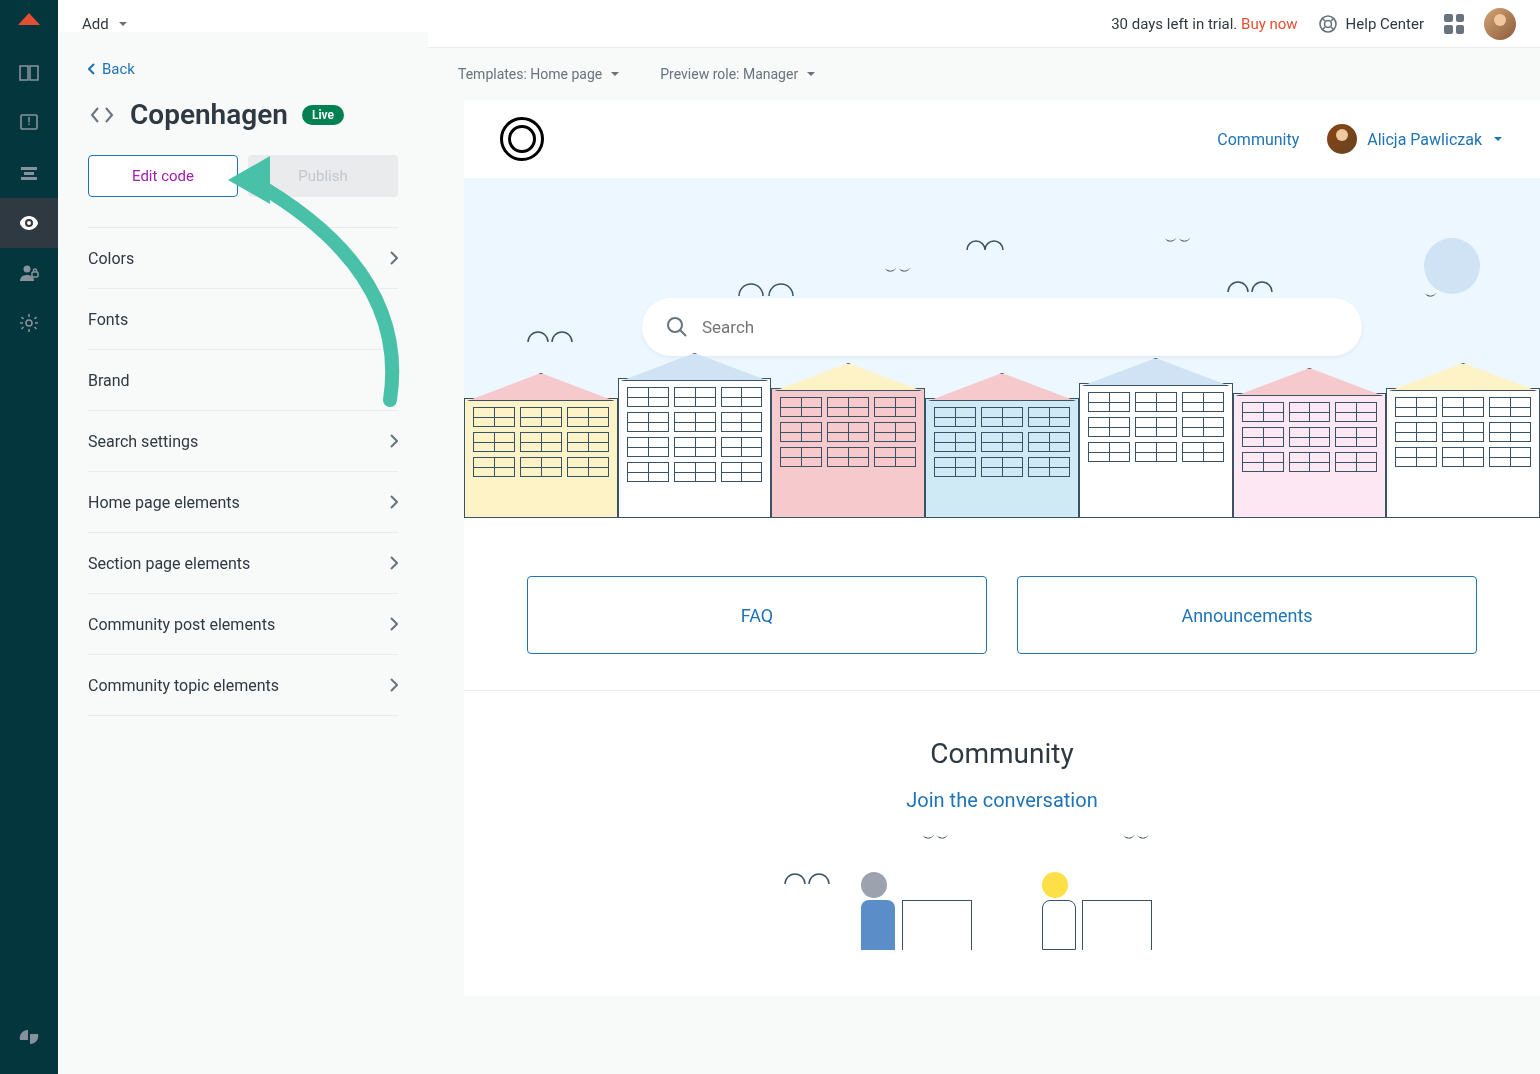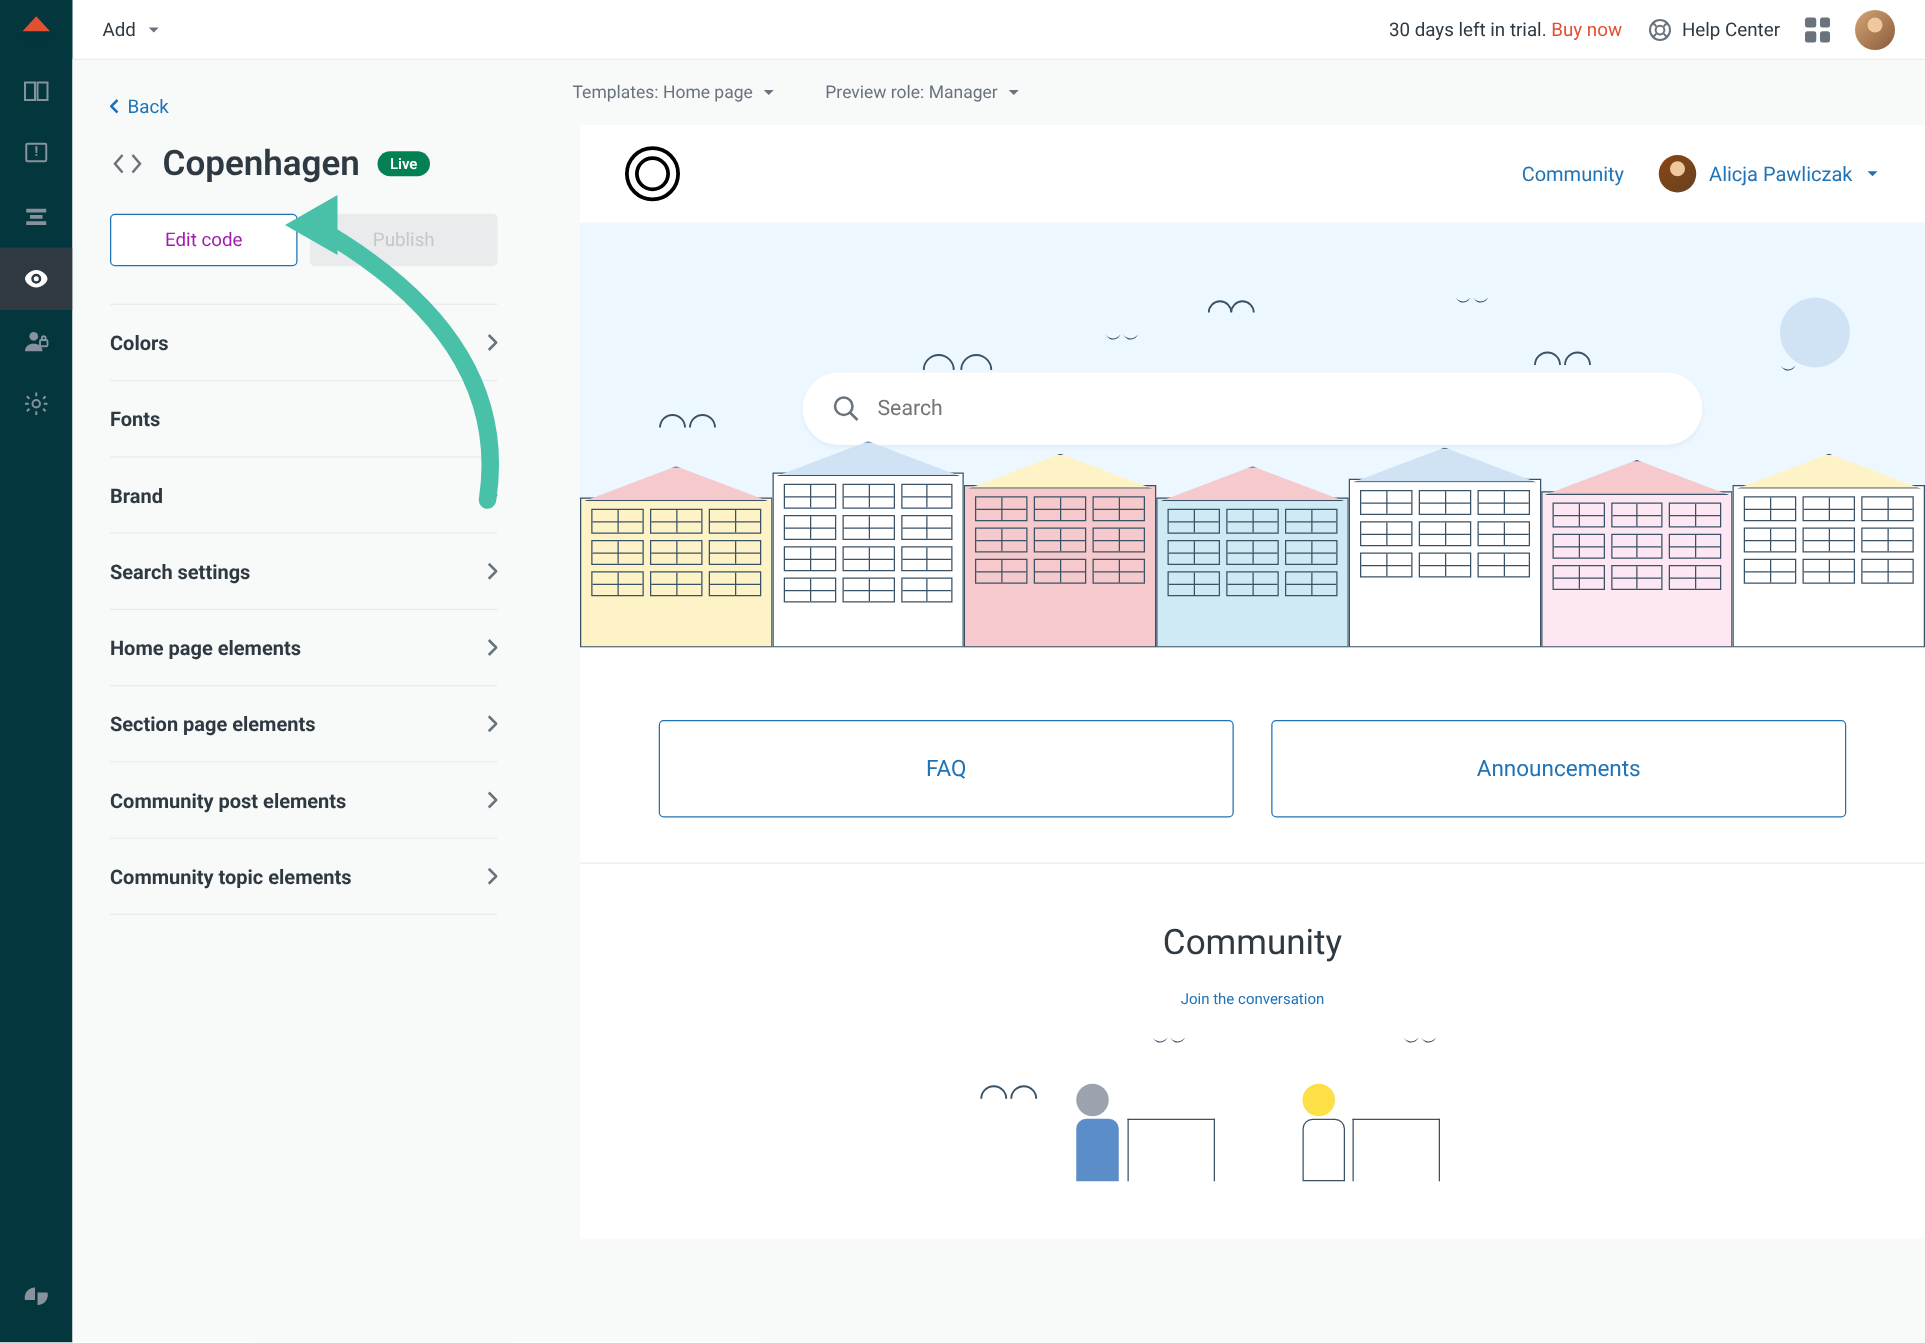--- a/index.html
+++ b/index.html
@@ -13,54 +13,54 @@
 .topbar-left{display:flex;align-items:center;gap:8px}
 .topbar-add{font-size:15px;color:#2f3941}
 .topbar-right{margin-left:auto;display:flex;align-items:center;gap:20px;font-size:15px;color:#2f3941}
 .trial-text{color:#2f3941}
 .buy-now{color:#e34f32}
 .help-center-link{display:flex;align-items:center;gap:8px}
 .apps-icon{width:20px;height:20px;display:grid;grid-template-columns:1fr 1fr;gap:3px}
 .apps-icon span{background:#68737d;border-radius:2px}
 .avatar-sm{width:32px;height:32px;border-radius:50%;background:linear-gradient(135deg,#d4a574,#8b5a3c);position:relative;overflow:hidden}
 .avatar-sm::after{content:"";position:absolute;top:6px;left:10px;width:12px;height:12px;border-radius:50%;background:#f0c8a0}
-.sidebar{position:absolute;left:58px;top:48px;width:370px;bottom:0;background:#f8f9f9;padding:28px 30px}
+.sidebar{position:absolute;left:58px;top:32px;width:370px;bottom:0;background:#f8f9f9;padding:28px 30px}
 .back-link{color:#1f73b7;font-size:15px;display:flex;align-items:center;gap:6px;cursor:pointer;margin-bottom:20px}
 .theme-title-row{display:flex;align-items:center;gap:14px;margin-bottom:24px}
 .code-icon{color:#68737d}
 .theme-title{font-size:28px;font-weight:600;color:#2f3941}
 .live-badge{background:#038153;color:#fff;font-size:12px;font-weight:600;padding:3px 10px;border-radius:12px}
 .button-row{display:flex;gap:10px;margin-bottom:30px}
 .btn{flex:1;height:42px;border-radius:4px;font-size:15px;border:1px solid transparent;cursor:pointer;background:#fff}
 .btn-edit{border-color:#1f73b7;color:#a21caf;background:#fff}
 .btn-publish{background:#e9ebed;color:#c2c8cc;border-color:#e9ebed}
 .settings-list{border-top:1px solid #e9ebed}
 .settings-item{display:flex;align-items:center;justify-content:space-between;height:61px;border-bottom:1px solid #e9ebed;cursor:pointer}
-.settings-item-label{font-size:16px;font-weight:700;color:#2f3941}
+.settings-item-label{font-size:16px;font-weight:400;color:#2f3941}
 .chevron{color:#68737d}
 .content{position:absolute;left:428px;top:48px;right:0;bottom:0;background:#f8f9f9}
 .content-header{height:52px;display:flex;align-items:center;gap:40px;padding:0 30px;font-size:14px;color:#68737d}
 .dropdown-item{display:flex;align-items:center;gap:8px;cursor:pointer}
 .preview{position:absolute;left:36px;top:52px;right:0;background:#fff;border-radius:0;overflow:hidden}
 .preview-header{height:78px;display:flex;align-items:center;padding:0 36px;gap:20px}
 .brand-logo{width:44px;height:44px;border:3px solid #000;border-radius:50%;position:relative}
 .brand-logo::before{content:"";position:absolute;inset:5px;border:3px solid #000;border-radius:50%}
 .preview-header-right{margin-left:auto;display:flex;align-items:center;gap:28px}
 .community-link{color:#1f73b7;font-size:16px}
 .user-chip{display:flex;align-items:center;gap:10px;font-size:16px;color:#1f73b7}
 .user-avatar{width:30px;height:30px;border-radius:50%;background:linear-gradient(135deg,#8b4513,#654321);position:relative;overflow:hidden}
 .user-avatar::after{content:"";position:absolute;top:5px;left:9px;width:12px;height:12px;border-radius:50%;background:#f0c8a0}
 .hero{height:340px;background:#edf7ff;position:relative;overflow:hidden}
 .search-box{position:absolute;top:120px;left:50%;transform:translateX(-50%);width:720px;height:58px;background:#fff;border-radius:30px;display:flex;align-items:center;padding:0 24px;gap:14px;box-shadow:0 2px 4px rgba(0,0,0,0.05)}
 .search-box input{border:none;outline:none;font-size:17px;flex:1;color:#0f766e}
 .categories{padding:58px 36px 36px;display:flex;gap:30px;justify-content:center;border-bottom:1px solid #e9ebed}
 .cat-btn{width:460px;height:78px;border:1px solid #1f73b7;border-radius:4px;background:#fff;color:#1f73b7;font-size:18px;cursor:pointer}
 .community-section{padding:46px 36px;text-align:center}
 .community-title{font-size:28px;font-weight:400;color:#2f3941;margin-bottom:18px}
-.join-link{color:#1f73b7;font-size:12px}
+.join-link{color:#1f73b7;font-size:20px}
 .arrow-annotation{position:absolute;left:220px;top:150px;width:220px;height:260px;pointer-events:none;z-index:100}
 .bird{position:absolute;font-size:14px;color:#3a5266}
 .houses{position:absolute;bottom:0;left:0;right:0;height:140px;display:flex;align-items:flex-end}
 .house{flex:1;border:1.5px solid #3a5266;position:relative;background:#fff}
 .roof{position:absolute;top:-26px;left:-8px;right:-8px;height:28px;background:#f6c9cc;border:1.5px solid #3a5266;clip-path:polygon(6% 100%,50% 0,94% 100%)}
 .windows{position:absolute;inset:8px;display:grid;grid-template-columns:repeat(3,1fr);grid-auto-rows:20px;gap:5px}
 .win{border:1.2px solid #3a5266;position:relative}
 .win::before{content:"";position:absolute;left:50%;top:0;bottom:0;border-left:1px solid #3a5266}
 .win::after{content:"";position:absolute;top:50%;left:0;right:0;border-top:1px solid #3a5266}
 .sun{position:absolute;top:60px;right:60px;width:56px;height:56px;border-radius:50%;background:#cfe3f5}

